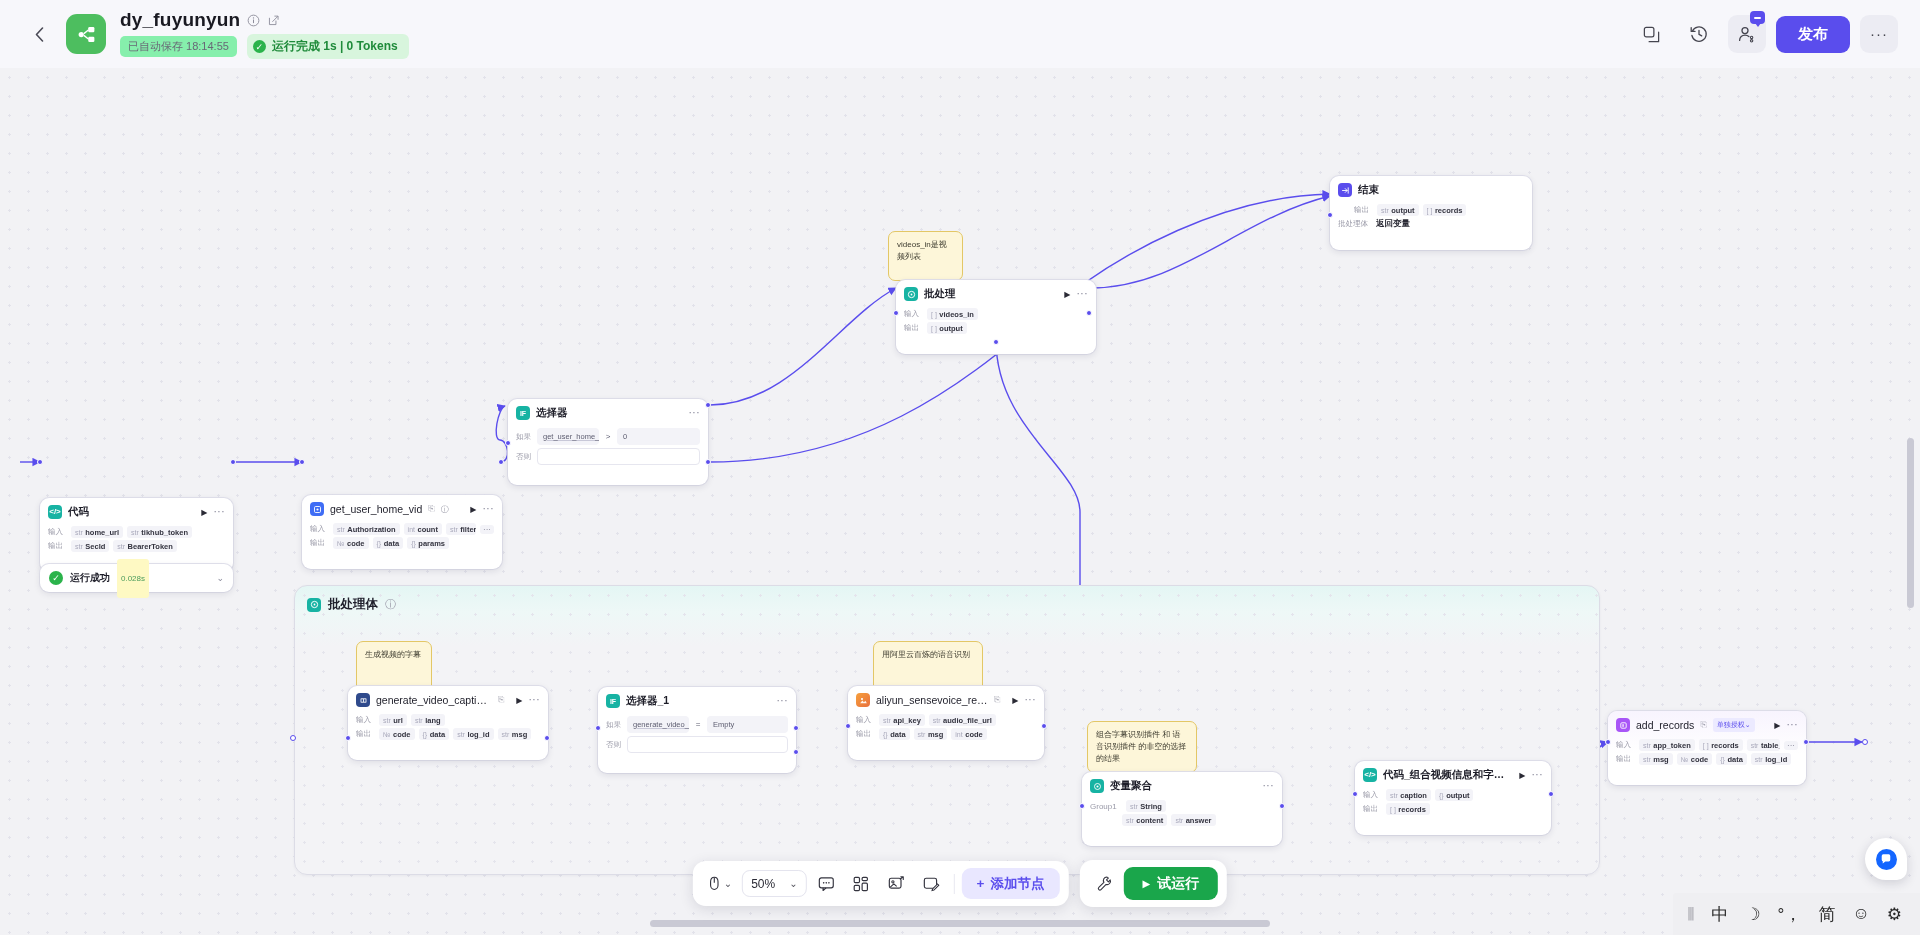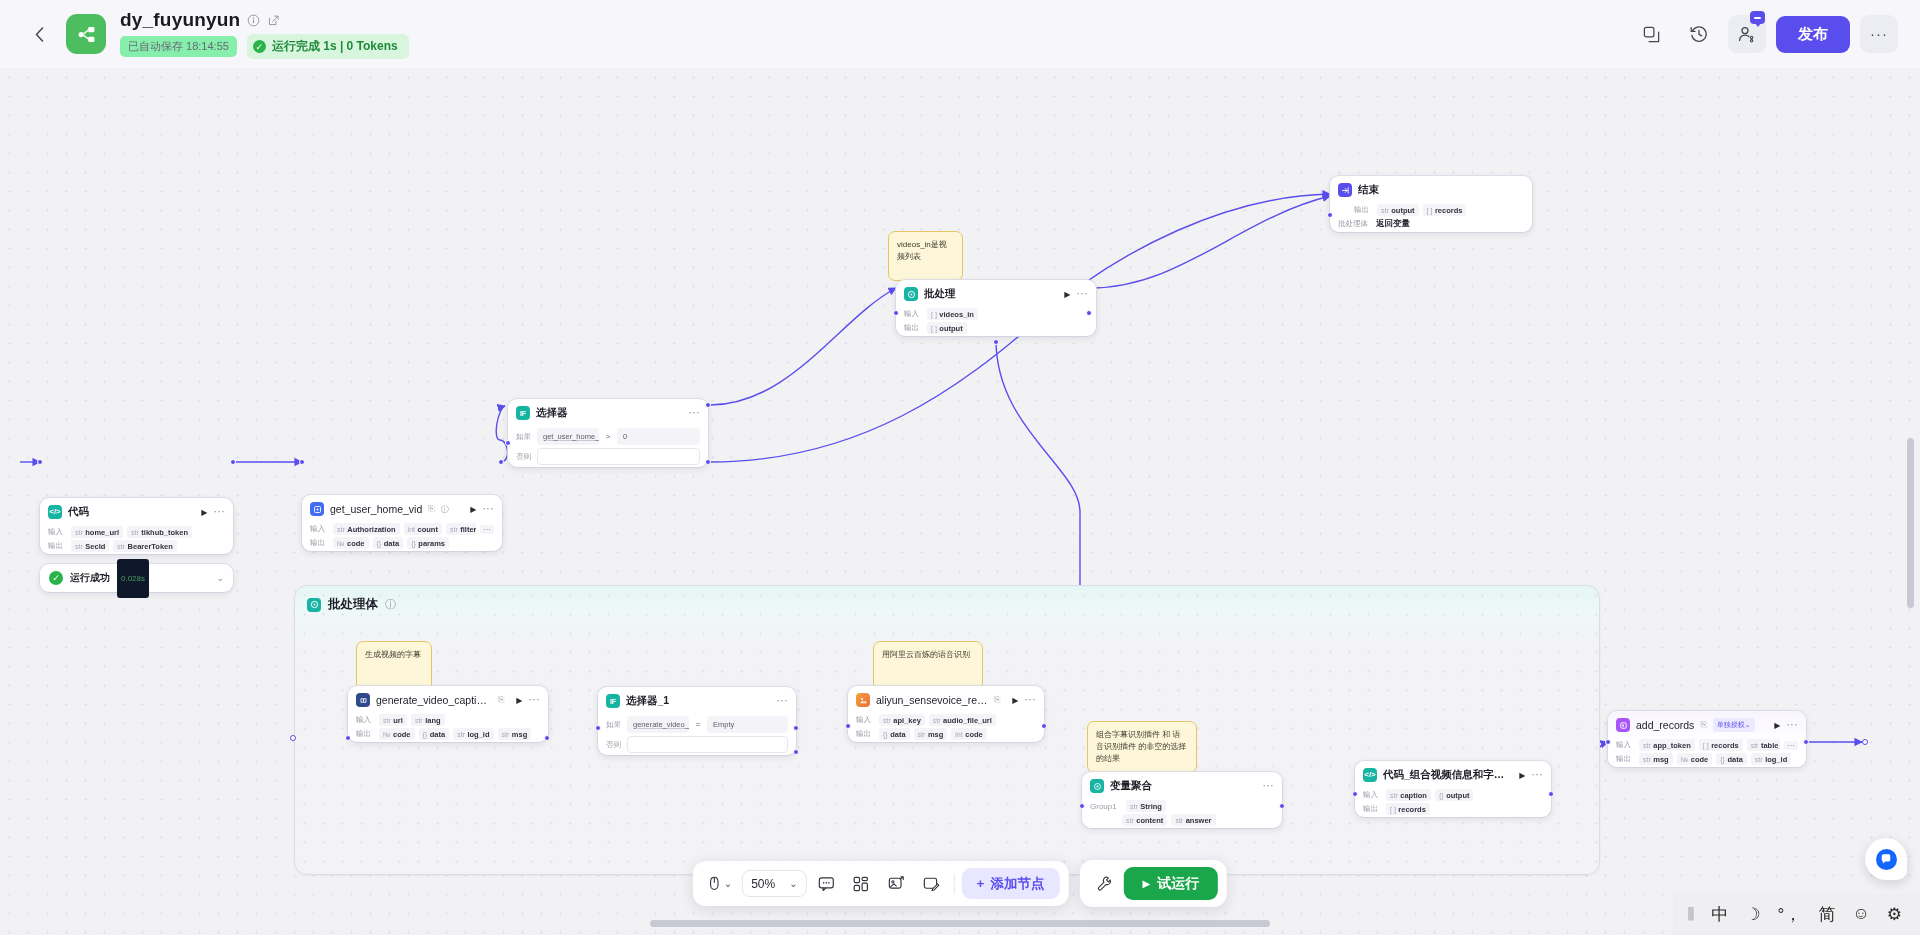--- a/index.html
+++ b/index.html
@@ -125,21 +125,21 @@
   }
   .node-title.cjk { font-weight: bold; }
   .mini-ico { font-size: 8px; color: #9a9aa8; flex: none; }
   .auth-chip {
     font-size: 7px; color: #5a4ded; background: #eceaff;
     padding: 2px 4px; border-radius: 3px; white-space: nowrap; flex: none;
   }
   .head-spacer { margin-left: auto; }
   .play-ico { color: #2a2a35; font-size: 8px; cursor: pointer; }
   .dots-ico { color: #76768a; font-size: 10px; letter-spacing: .5px; cursor: pointer; line-height: 6px; }
-  .node-body { padding: 0 8px 2px 8px; }
+  .node-body { padding: 0 8px 20px 8px; }
   .io-row { display: flex; align-items: center; gap: 4px; margin-top: 2px; flex-wrap: nowrap; }
   .io-label { font-size: 7.5px; color: #9a9aa8; flex: none; width: 19px; }
   .chip {
     display: inline-flex; align-items: center; gap: 2.5px;
     background: #f3f3f8; border-radius: 3px; padding: 1.5px 4px;
     font-size: 7.5px; color: #33333f; white-space: nowrap; font-weight: bold;
   }
   .chip .ty { color: #a9a9bb; font-weight: normal; font-size: 7px; }
   .chip-more { font-size: 8px; color: #8a8a9c; background:#f3f3f8; border-radius:3px; padding:1px 3px; line-height:7px; }
 
@@ -158,21 +158,21 @@
     border: 1px solid #e6e6ef; background: #fff; border-radius: 4px; height: 17px; flex: 1;
   }
 
   
   .status-card {
     position: absolute; background: #fff; border-radius: 9px;
     box-shadow: 0 2px 7px rgba(30,30,60,.10), 0 0 0 1px rgba(225,225,236,.9);
     display: flex; align-items: center; padding: 0 9px; gap: 7px;
   }
   .status-card .txt { font-size: 10px; color: #1d1d28; font-weight: bold; }
-  .status-card .ms { font-size: 8px; color: #4a9c5c; background: #0f172a; padding: 15px 4px; border-radius: 3px; }
+  .status-card .ms { font-size: 8px; color: #4a9c5c; background: #fef9c3; padding: 15px 4px; border-radius: 3px; }
   .status-card .chev { margin-left: auto; color: #8a8a9c; font-size: 9px; }
 
   
   .note {
     position: absolute; background: #fdf6d9; border: 1px solid #e3c766;
     border-radius: 7px; padding: 7px 8px;
     font-size: 8px; color: #3c3a2e; line-height: 1.5;
   }
 
   

